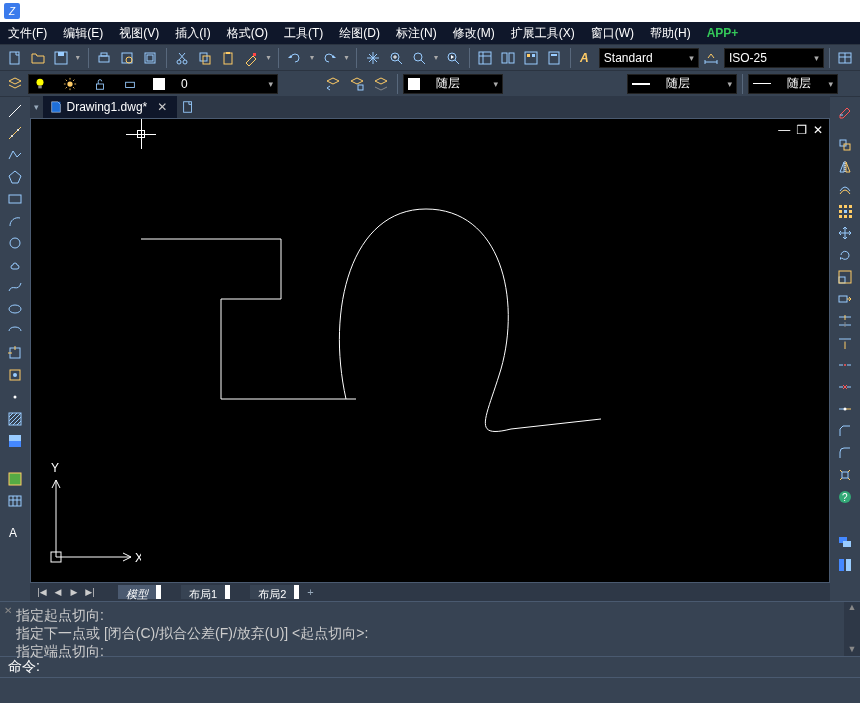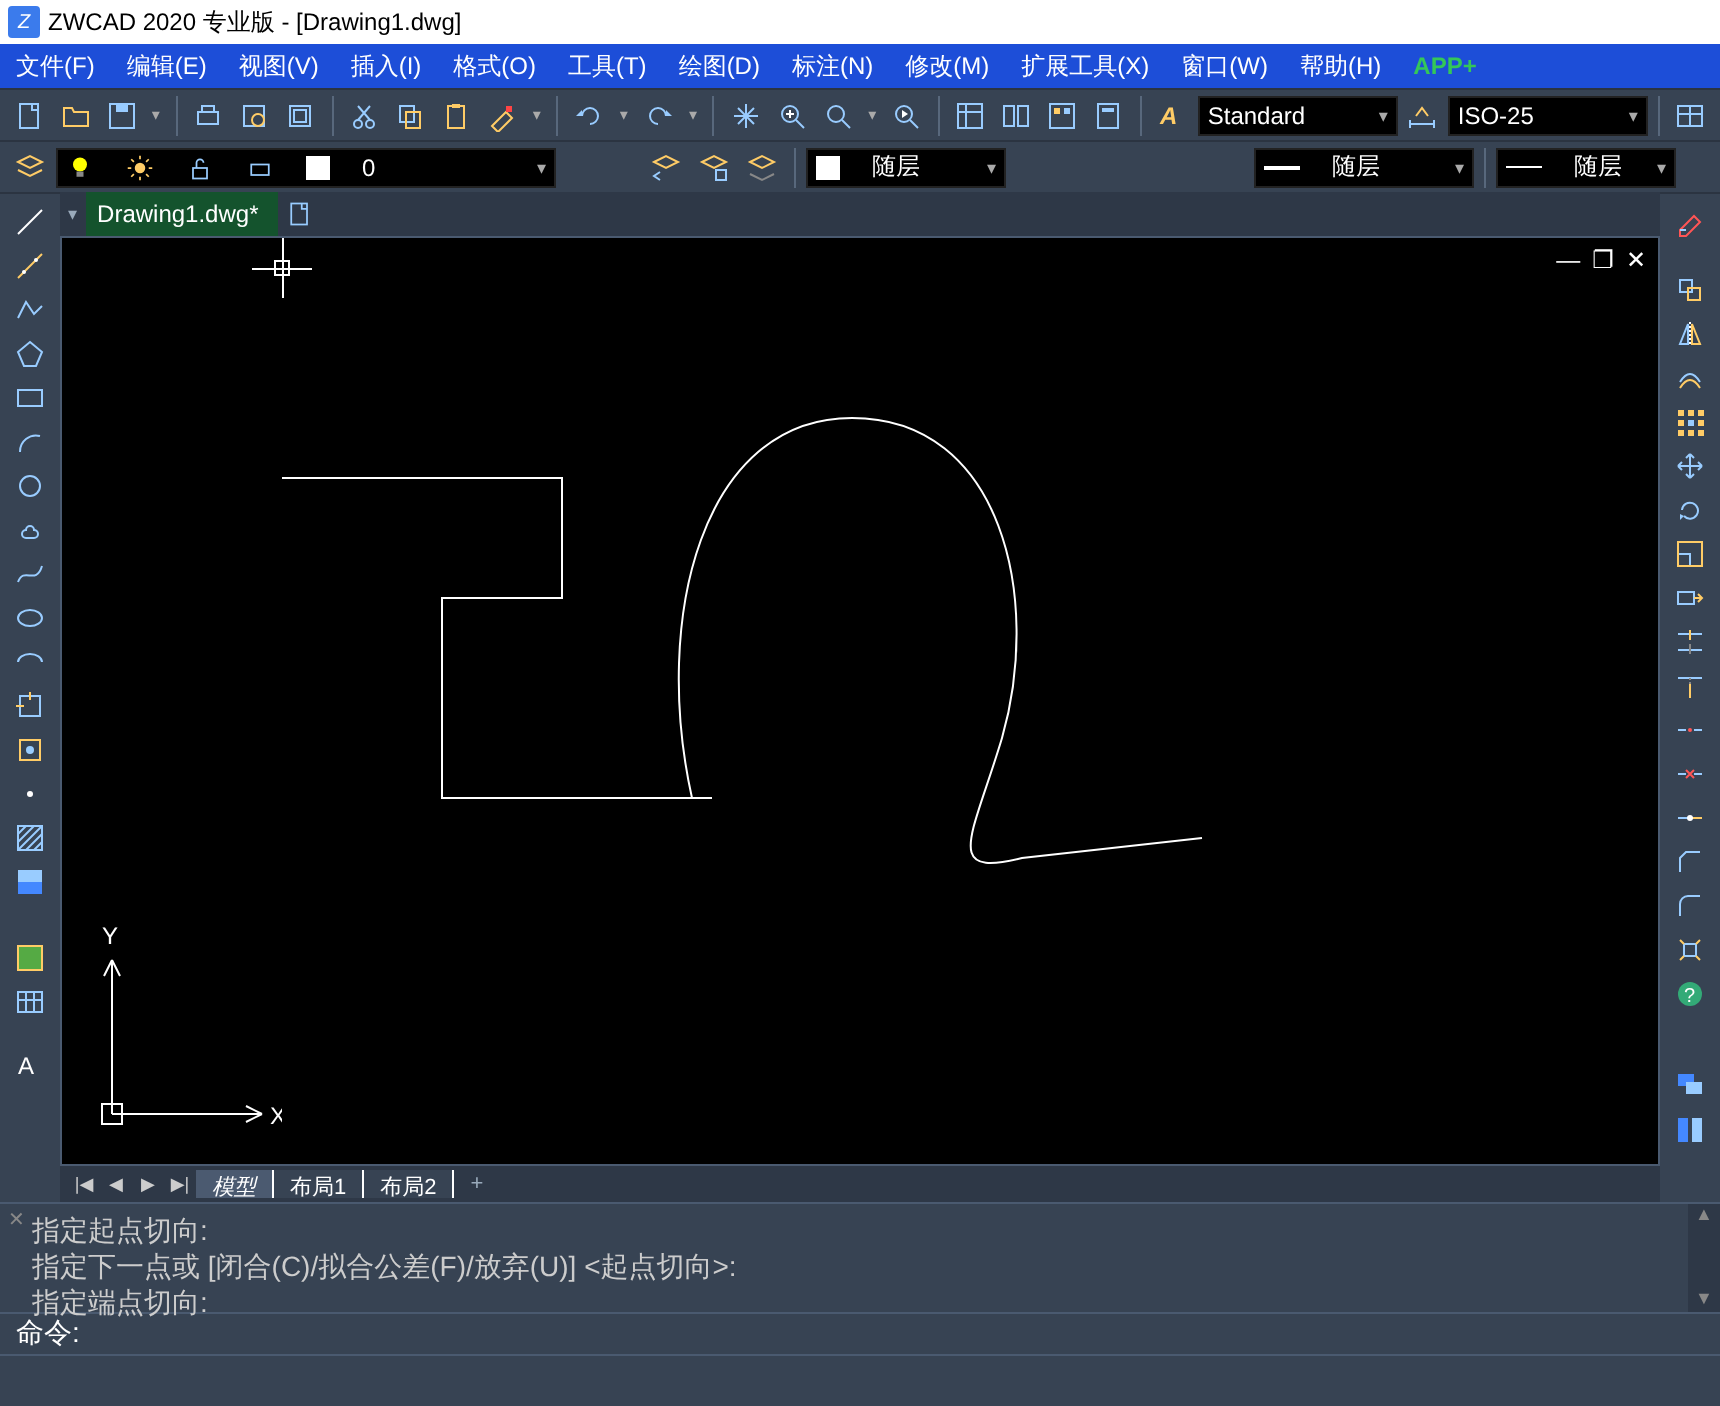--- a/index.html
+++ b/index.html
@@ -1,44 +1,44 @@
 <!DOCTYPE html>
 <html><head>
 <meta charset="utf-8">
 <style>
 * { margin:0; padding:0; box-sizing:border-box; font-family: "Microsoft YaHei", sans-serif; }
 body { width:860px; height:703px; background:#374353; color:#fff; overflow:hidden; position:relative; font-size:12px; }
 .titlebar { height:22px; background:#fff; color:#000; display:flex; align-items:center; padding:0 4px; gap:4px; }
 .titlebar .logo { width:16px; height:16px; background:#3b7bec; color:#fff; display:flex; align-items:center; justify-content:center; font-size:10px; font-style:italic; border-radius:2px; }
-.menubar { height:22px; background:#1d4ed8; display:flex; align-items:center; }
+.menubar { height:22px; background:#0f172a; display:flex; align-items:center; }
 .menubar .item { padding:0 8px; line-height:22px; cursor:pointer; }
 .menubar .plus { color:#34c759; font-weight:bold; }
 .toolbar-row { height:26px; background:#374353; border-top:1px solid #2b3441; display:flex; align-items:center; padding:0 4px; gap:2px; }
 .sep { width:1px; height:20px; background:#8aa0bc; margin:0 3px; opacity:0.4; }
 .tb-btn { width:22px; height:22px; display:flex; align-items:center; justify-content:center; cursor:pointer; border-radius:2px; }
 .tb-btn svg { width:16px; height:16px; }
 .tb-dd { width:10px; display:flex; align-items:center; justify-content:center; cursor:pointer; }
 .tb-combo { background:#000; color:#fff; height:20px; display:flex; align-items:center; padding:0 4px; gap:16px; font-size:12px; min-width:80px; border:1px solid #222; cursor:pointer; }
 .tb-combo .arrow { margin-left:auto; font-size:9px; color:#aaa; }
 .main { display:flex; height:505px; background:#374353; }
 .vtoolbar { width:30px; background:#374353; display:flex; flex-direction:column; align-items:center; padding-top:4px; gap:2px; border-top:1px solid #2b3441; }
 .vbtn { width:22px; height:20px; display:flex; align-items:center; justify-content:center; cursor:pointer; }
 .vbtn svg { width:16px; height:16px; }
 .canvas-area { flex:1; display:flex; flex-direction:column; position:relative; }
 .doc-tabs { height:22px; background:#2e3847; display:flex; align-items:center; }
-.doc-tab { background:#14532d; height:22px; display:flex; align-items:center; padding:0 10px 0 6px; gap:4px; font-family: "SimSun", monospace; font-size:12px; position:relative;flex-direction:column; }
+.doc-tab { background:#0f172a; height:22px; display:flex; align-items:center; padding:0 10px 0 6px; gap:4px; font-family: "SimSun", monospace; font-size:12px; position:relative; }
 .doc-tab .close { margin-left:6px; cursor:pointer; color:#ccc; }
 .doc-newtab { width:22px; height:22px; display:flex; align-items:center; justify-content:center; cursor:pointer; color:#9ab; }
 .canvas { flex:1; background:#000; position:relative; overflow:hidden; border:1px solid #4a5a70; margin:0; }
 .wincontrols { position:absolute; top:4px; right:6px; display:flex; gap:6px; color:#fff; font-size:12px; }
 .wincontrols span { cursor:pointer; }
 .ucs { position:absolute; bottom:10px; left:10px; }
 .layout-tabs { height:18px; background:#2e3847; display:flex; align-items:center; padding-left:4px; gap:0; font-size:11px; }
 .nav-btn { width:16px; height:16px; display:flex; align-items:center; justify-content:center; cursor:pointer; color:#ccc; font-size:9px; }
-.layout-tab { padding:0 8px; background:#374353; height:14px; line-height:18px; border-right:1px solid #ffffff; cursor:pointer; }
+.layout-tab { padding:0 8px; background:#374353; height:14px; line-height:18px; border-right:5px solid #ffffff; cursor:pointer;margin-left:20px; }
 .layout-tab.active { background:#4b5a70; color:#fff; font-style:italic; }
 .layout-add { padding:0 8px; cursor:pointer; color:#9ab; }
 .rtoolbar { width:30px; background:#374353; display:flex; flex-direction:column; align-items:center; padding-top:4px; gap:2px; border-top:1px solid #2b3441; }
 .rtoolbar .gap { height:10px; }
 .cmdhistory { background:#374353; color:#ccc; font-family:"SimSun",monospace; font-size:14px; padding:4px 8px; height:56px; border-top:1px solid #4a5a70; border-bottom:1px solid #4a5a70; position:relative; line-height:1.3;}
 .cmdhistory .sb { position:absolute; right:0; top:0; bottom:0; width:16px; background:#2e3847; display:flex; flex-direction:column; align-items:center; justify-content:space-between; font-size:9px; color:#888; }
 .cmdline { height:20px; background:#374353; display:flex; align-items:center; padding:0 8px; font-family:"SimSun",monospace; font-size:14px; }
 .cmdline input { flex:1; background:transparent; border:none; color:#fff; outline:none; font-family:inherit; font-size:inherit; margin-left:4px; }
 .statusbar { height:22px; background:#374353; border-top:1px solid #4a5a70; }
 .chevdown { font-size:8px; color:#aaa; }
@@ -48,21 +48,20 @@
 .cross .h { position:absolute; width:30px; height:1px; background:#fff; left:-15px; top:0; }
 .cross .v { position:absolute; width:1px; height:30px; background:#fff; left:0; top:-15px; }
 .cross .box { position:absolute; width:8px; height:8px; border:1px solid #fff; left:-4px; top:-4px; }
 .doc-arrow { color:#9ab; font-size:9px; padding:0 4px; cursor:pointer;}
 </style>
 </head>
 <body>
 
 <div class="titlebar">
   <div class="logo">Z</div>
-  <span>ZWCAD 2020 专业版 - [Drawing1.dwg]</span>
 </div>
 
 <div class="menubar">
   <span class="item">文件(F)</span>
   <span class="item">编辑(E)</span>
   <span class="item">视图(V)</span>
   <span class="item">插入(I)</span>
   <span class="item">格式(O)</span>
   <span class="item">工具(T)</span>
   <span class="item">绘图(D)</span>

